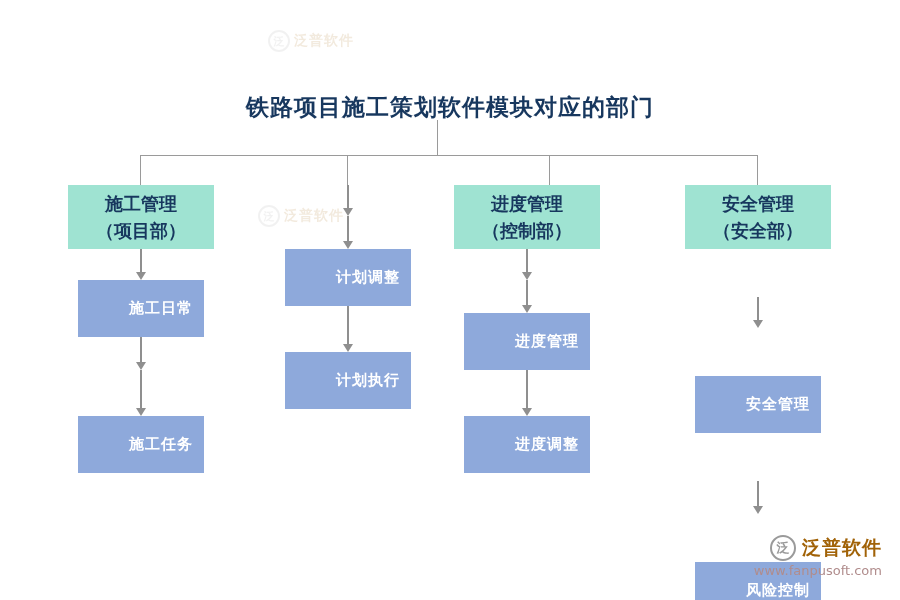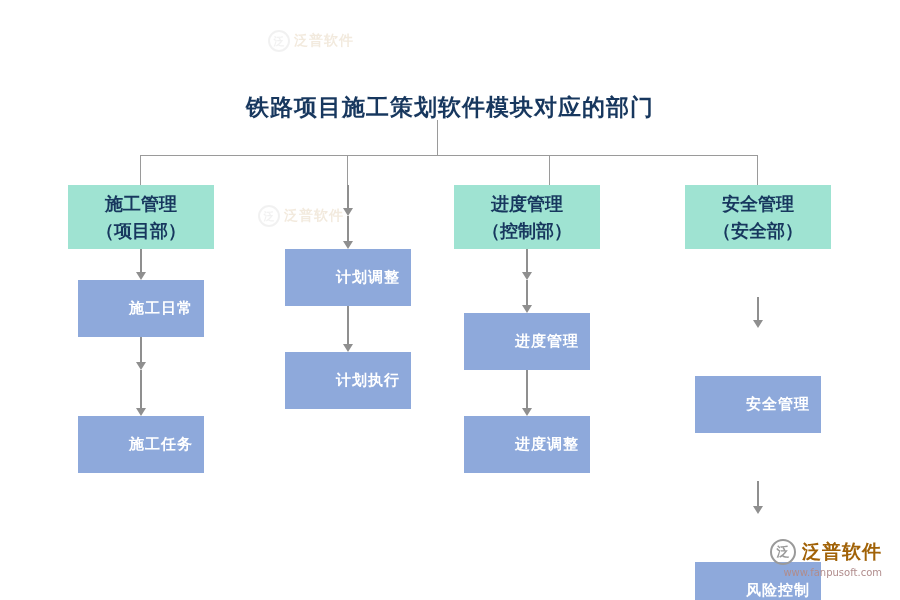--- a/index.html
+++ b/index.html
@@ -120,21 +120,21 @@
     font-weight: bold;
     font-family: "DejaVu Sans", "Liberation Sans", sans-serif;
   }
   .wm-brand {
     font-size: 19px;
     font-weight: bold;
     color: #a16207;
     letter-spacing: 1px;
   }
   .wm-url {
-    font-size: 10px;
+    font-size: 13px;
     color: #b08c8c;
     margin-top: 2px;
     font-family: "DejaVu Sans", "Liberation Sans", sans-serif;
   }
   .ghost-mark {
     position: absolute;
     display: flex;
     align-items: center;
     gap: 4px;
     opacity: 0.13;

